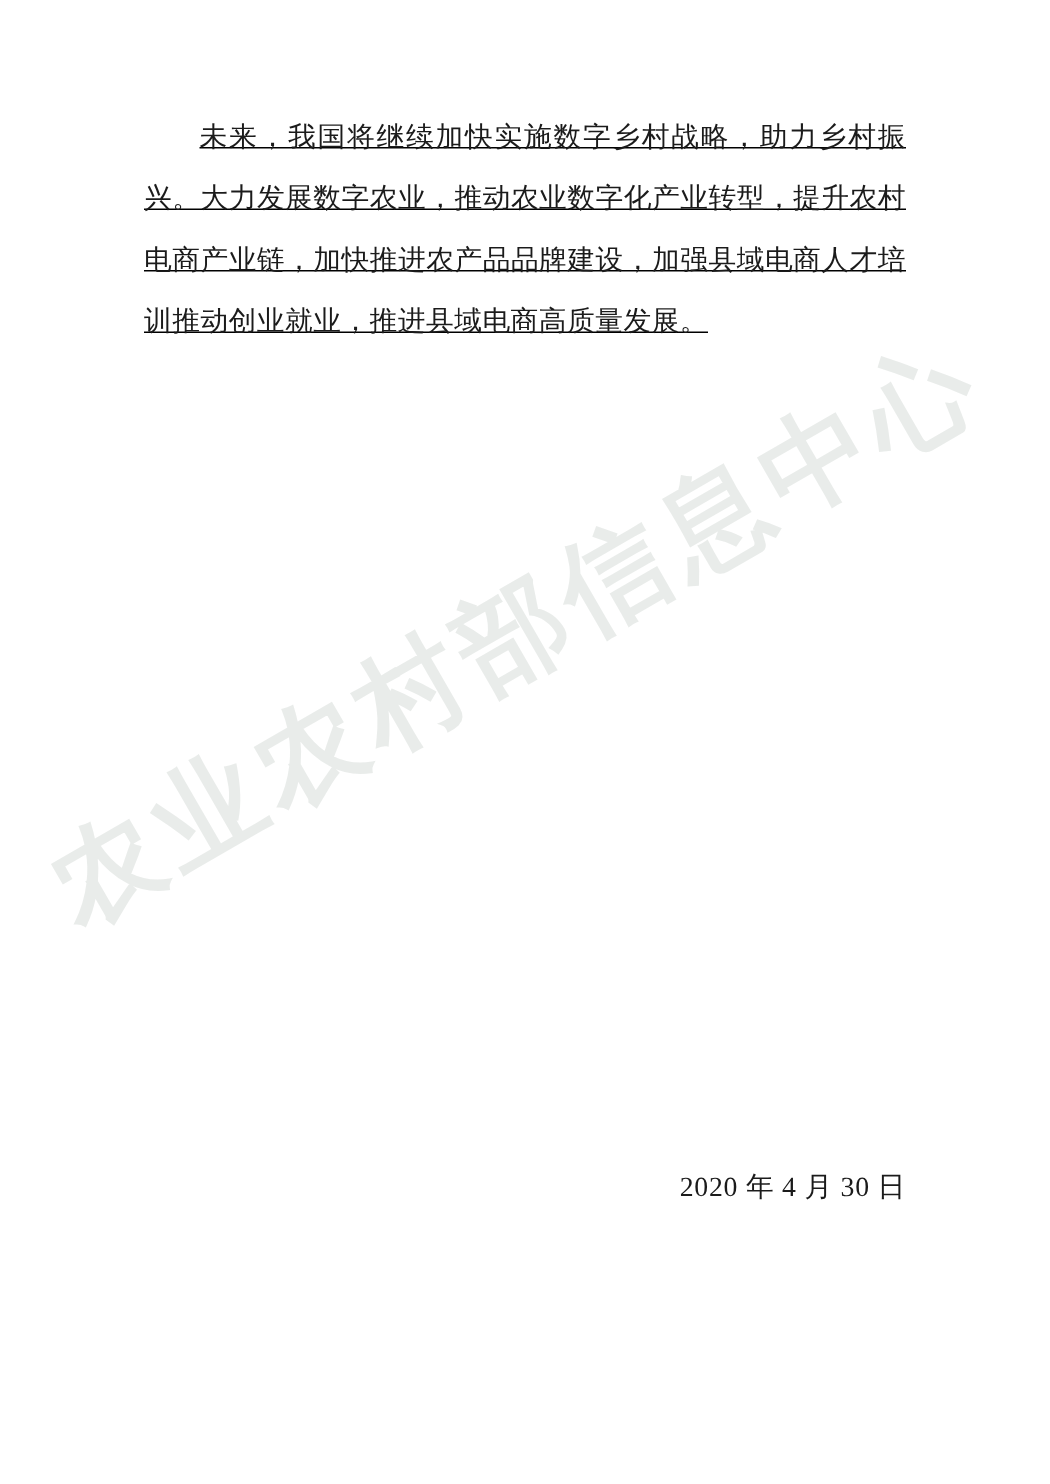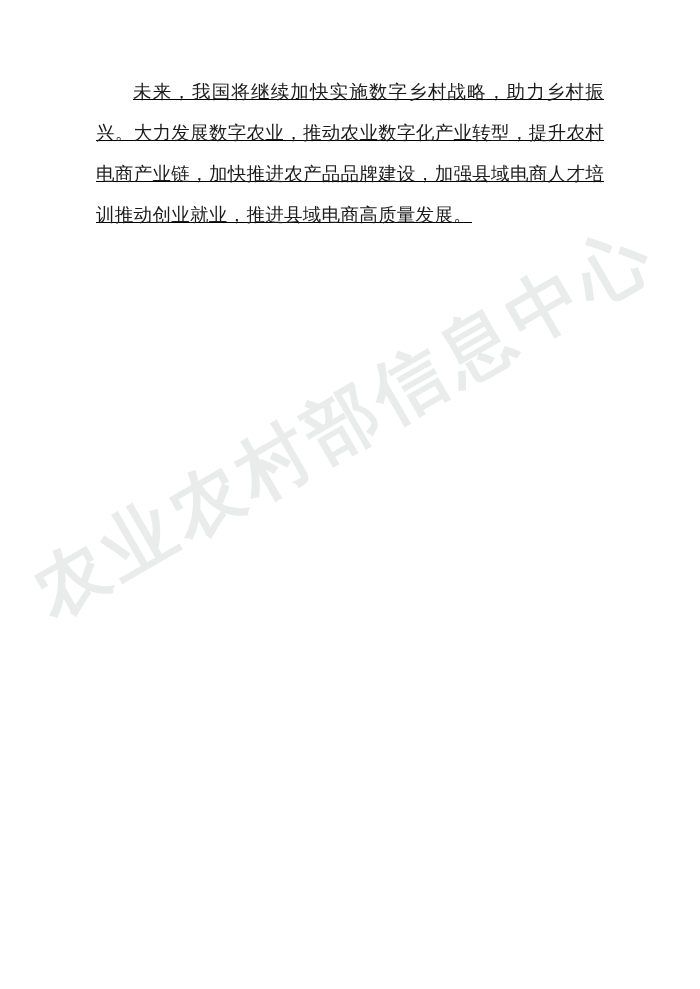--- a/index.html
+++ b/index.html
@@ -89,14 +89,15 @@
 <div class="page">
 
   <div class="watermark">
     <div class="watermark-text">农业农村部信息中心</div>
   </div>
 
   <div class="content">
     <p class="para">未来，我国将继续加快实施数字乡村战略，助力乡村振兴。大力发展数字农业，推动农业数字化产业转型，提升农村电商产业链，加快推进农产品品牌建设，加强县域电商人才培训推动创业就业，推进县域电商高质量发展。</p>
   </div>
 
+  <div class="signature">2020 年 4 月 30 日</div>
 
 </div>
 
 </body></html>

